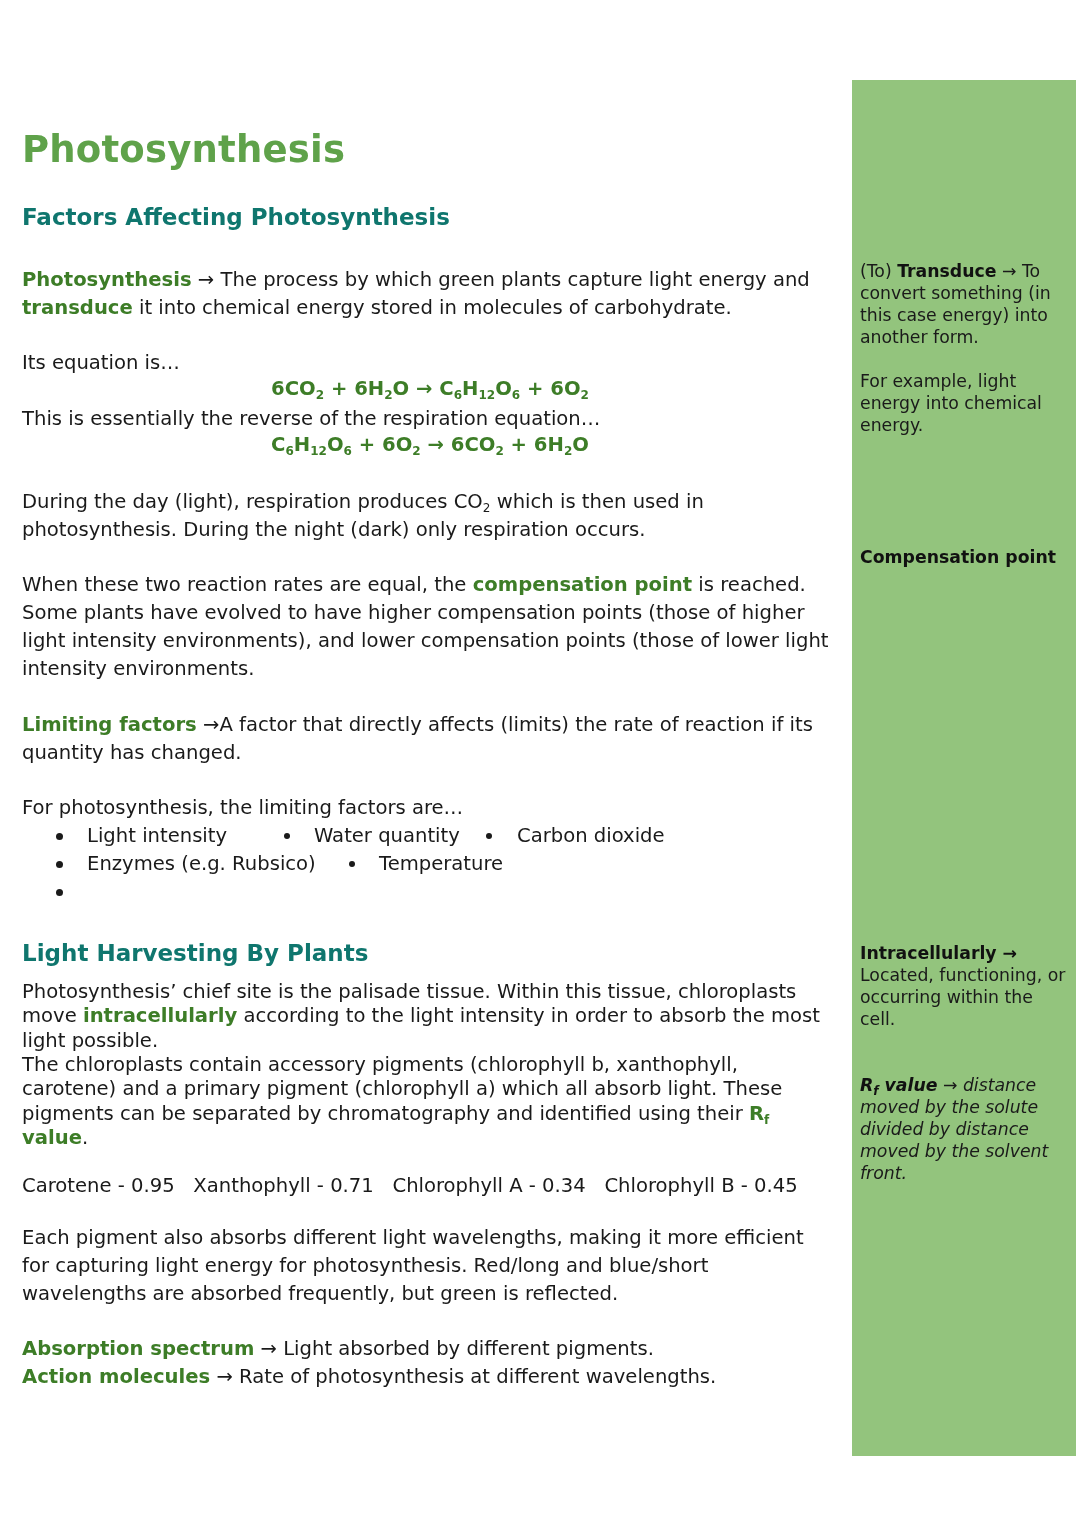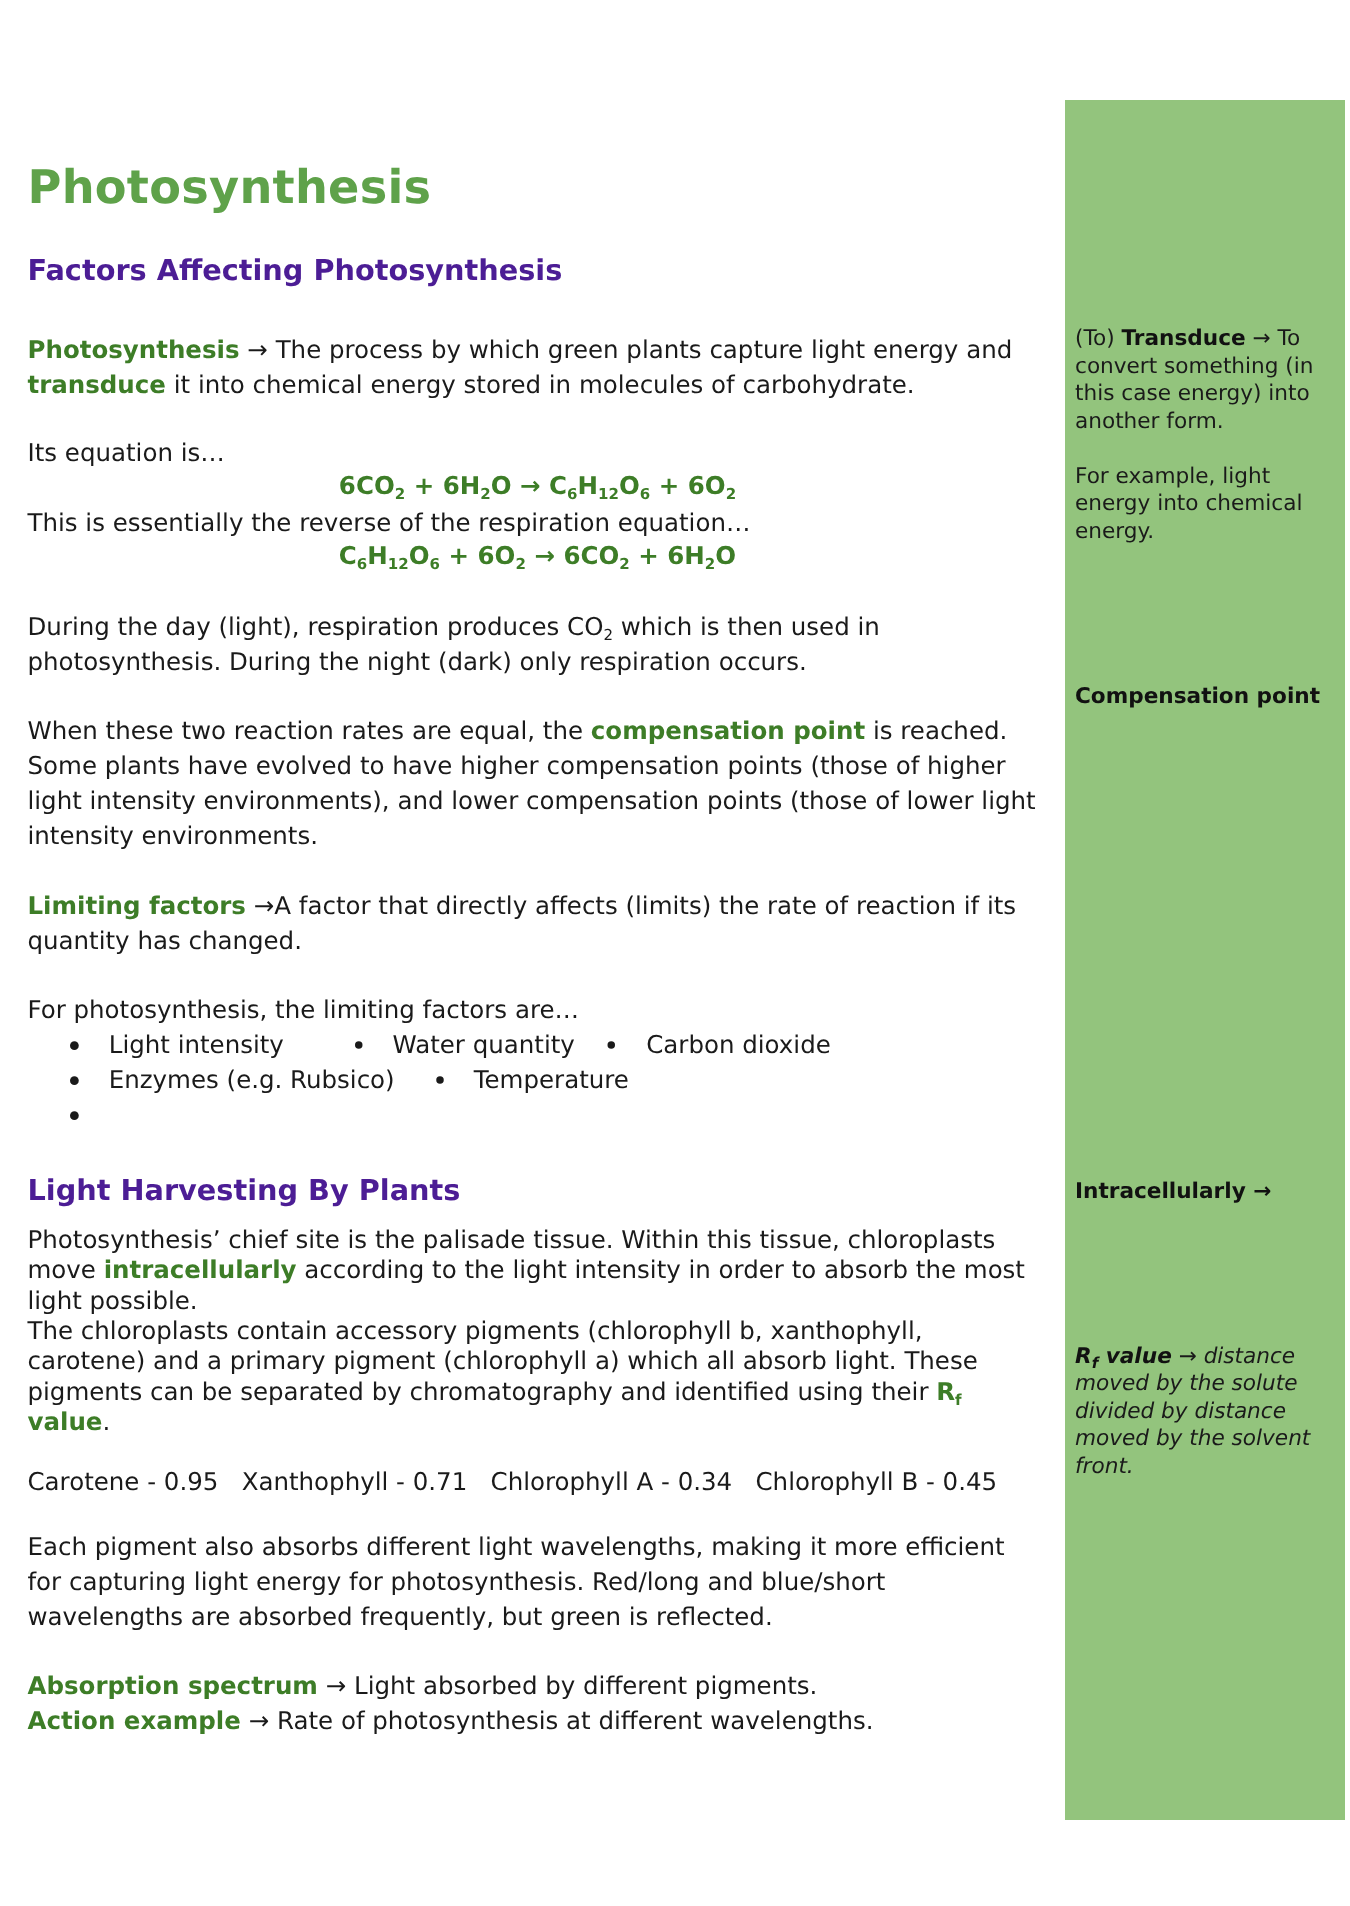--- a/index.html
+++ b/index.html
@@ -1,20 +1,20 @@
 <!DOCTYPE html>
 <html><head>
 <meta charset="utf-8">
 <style>
   html, body { margin:0; padding:0; background:#ffffff; }
   body { width:1080px; height:1525px; position:relative; overflow:hidden;
          font-family:"DejaVu Sans", "Liberation Sans", sans-serif; color:#1a1a1a; }
   .abs { position:absolute; }
   .title { left:22px; top:128px; font-size:37px; font-weight:bold; color:#5fa24a; letter-spacing:0.2px; }
-  .h2 { left:22px; font-size:23px; font-weight:bold; color:#4c1d95; }
+  .h2 { left:22px; font-size:23px; font-weight:bold; color:#0f766e; }
   .p { left:22px; width:820px; font-size:19.6px; line-height:28px; }
   .p.tight { line-height:24.4px; }
   .kw { color:#3d7d27; font-weight:bold; }
   .eq { font-size:19.6px; font-weight:bold; color:#3d7d27; left:0; width:860px; text-align:center; }
   sub { font-size:12px; vertical-align:-4px; line-height:0; }
   .sidebar { left:852px; top:80px; width:224px; height:1376px; background:#93c47d; }
   .note { left:860px; width:212px; font-size:17.3px; line-height:22px; color:#1a1a1a; }
   .note b { color:#111; }
   .brow { position:absolute; white-space:nowrap; }
   .bul { position:absolute; }
@@ -96,31 +96,31 @@
 
 <div class="abs p rf" style="top:1172px;">Carotene - 0.95   Xanthophyll - 0.71   Chlorophyll A - 0.34   Chlorophyll B - 0.45</div>
 
 <div class="abs p" style="top:1224px; width:810px;">Each pigment also absorbs different light wavelengths, making it more efficient for capturing light energy for photosynthesis. Red/long and blue/short wavelengths are absorbed frequently, but green is reflected.</div>
 
 <div class="abs p" style="top:1335px;">
   <span class="kw">Absorption spectrum</span><span> → Light absorbed by different pigments.</span>
 </div>
 
 <div class="abs p" style="top:1363px;">
-  <span class="kw">Action example</span><span> → Rate of photosynthesis at different wavelengths.</span>
+  <span class="kw">Action molecules</span><span> → Rate of photosynthesis at different wavelengths.</span>
 </div>
 
 <div class="abs note" style="top:260px;">
   <span>(To) </span><b>Transduce</b><span> → To convert something (in this case energy) into another form.</span>
 </div>
 <div class="abs note" style="top:370px;">For example, light energy into chemical energy.</div>
 
 <div class="abs note" style="top:546px;">
   <b>Compensation point</b><br>
 </div>
 
 <div class="abs note" style="top:942px;">
-  <b>Intracellularly →</b><br>
+  <b>Intracellularly →</b><br><span>Located, functioning, or occurring within the cell.</span>
 </div>
 
 <div class="abs note" style="top:1074px;font-style:italic;">
   <b><span>R</span><sub>f</sub><span> value</span></b><span> → distance moved by the solute divided by distance moved by the solvent front.</span>
 </div>
 
 </body></html>

